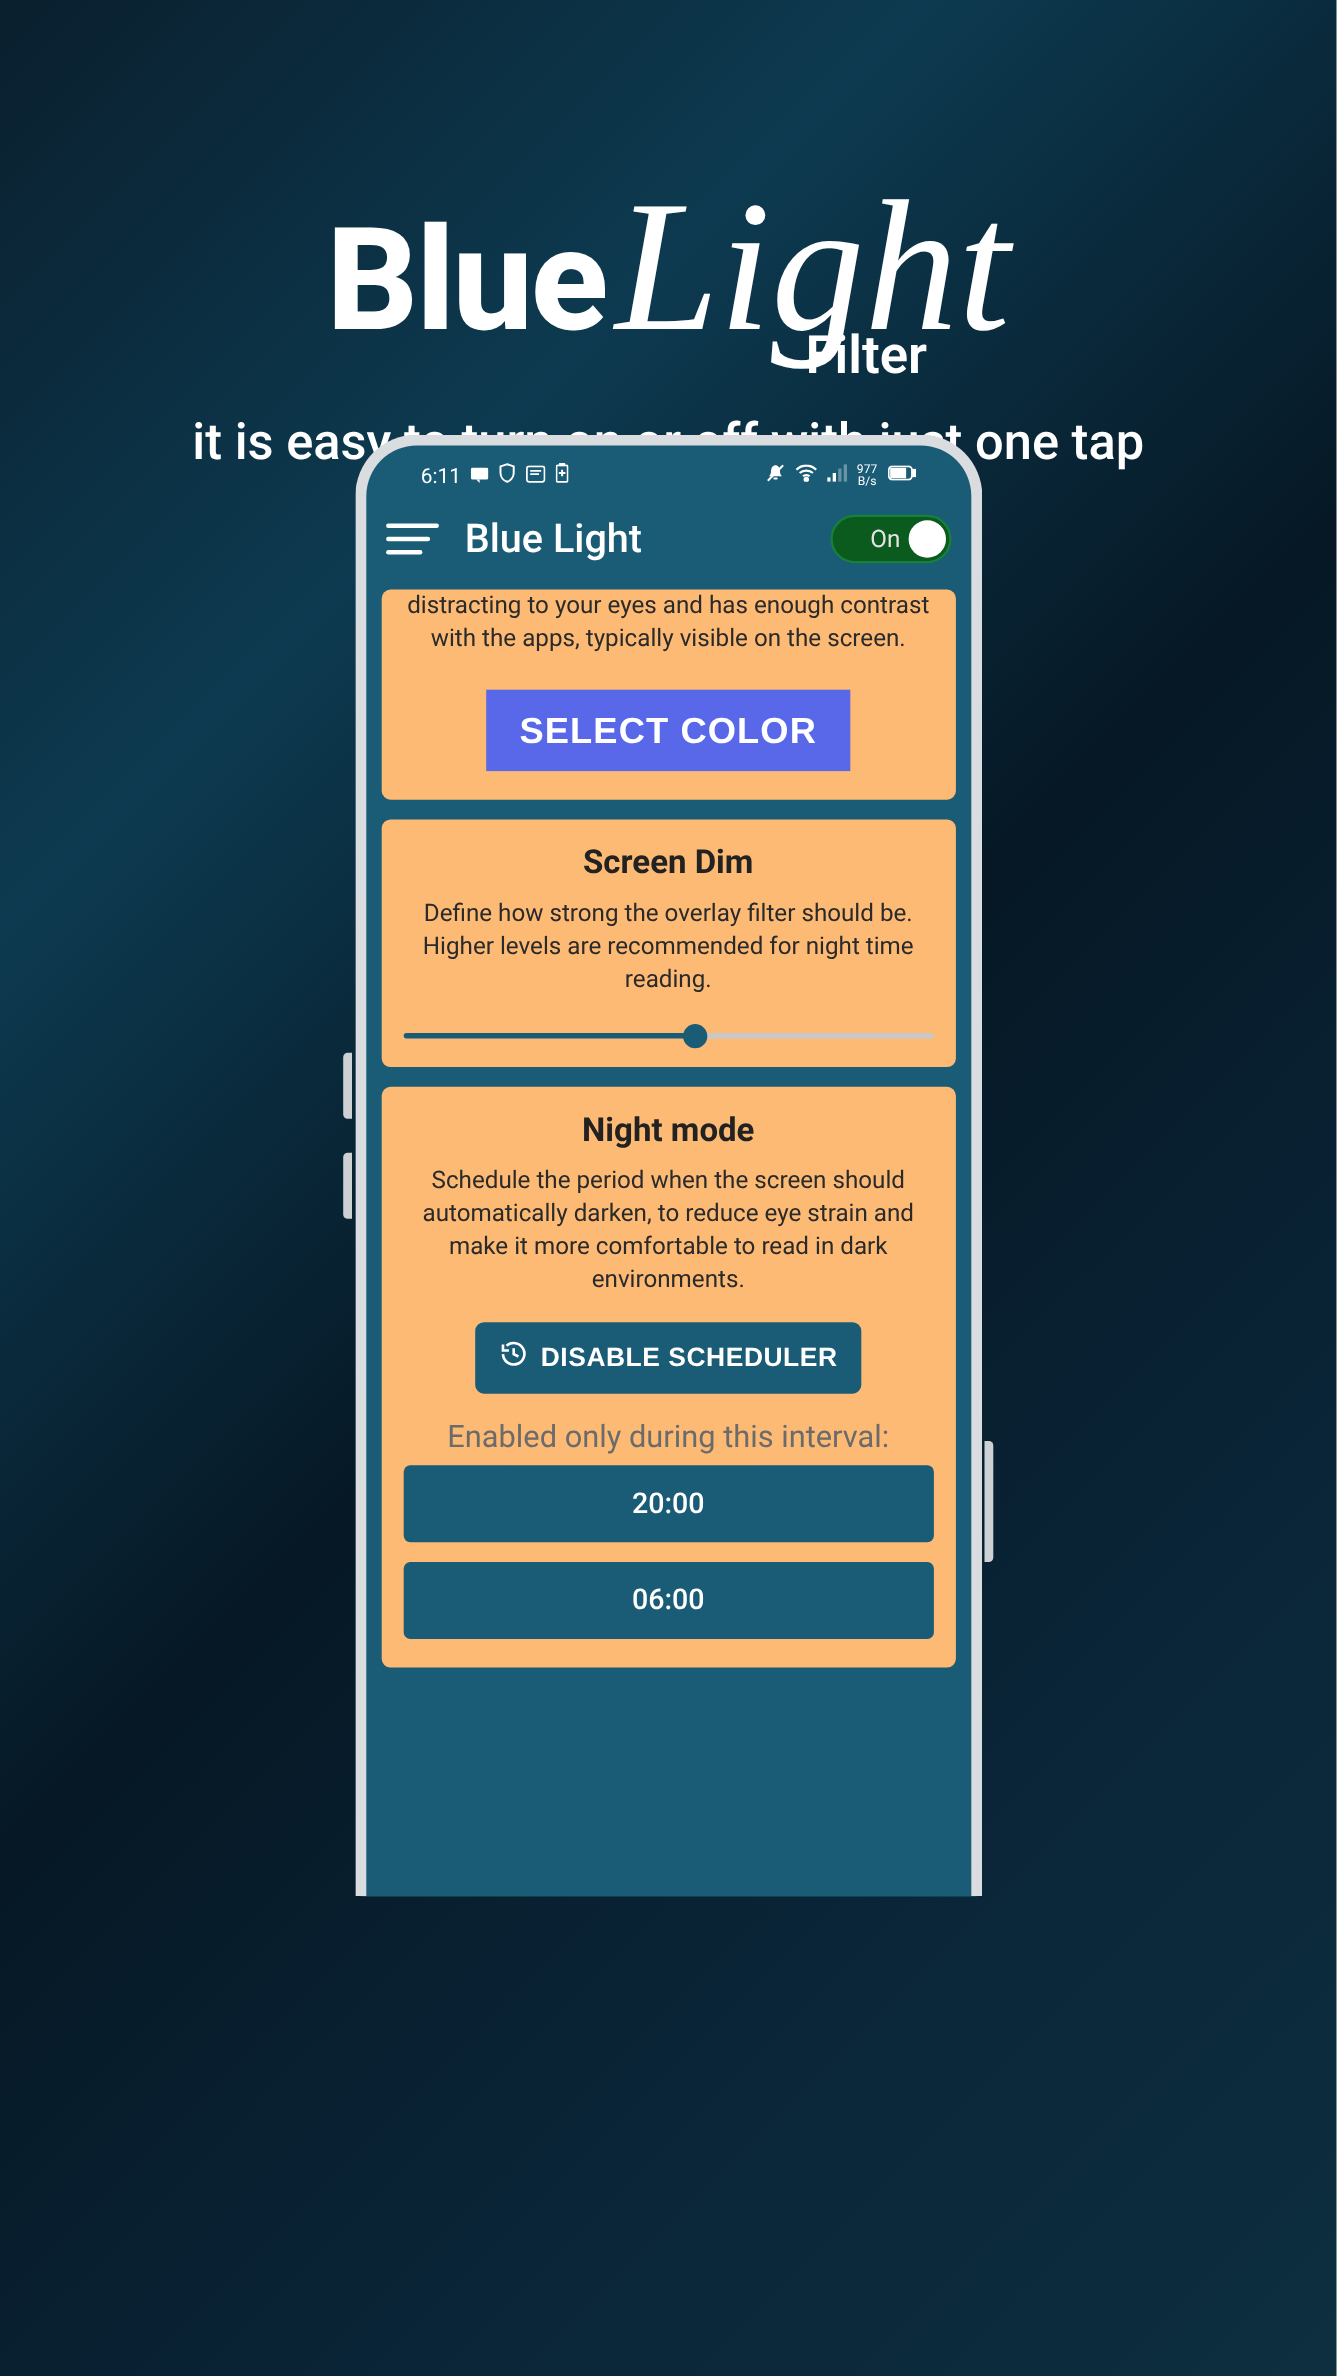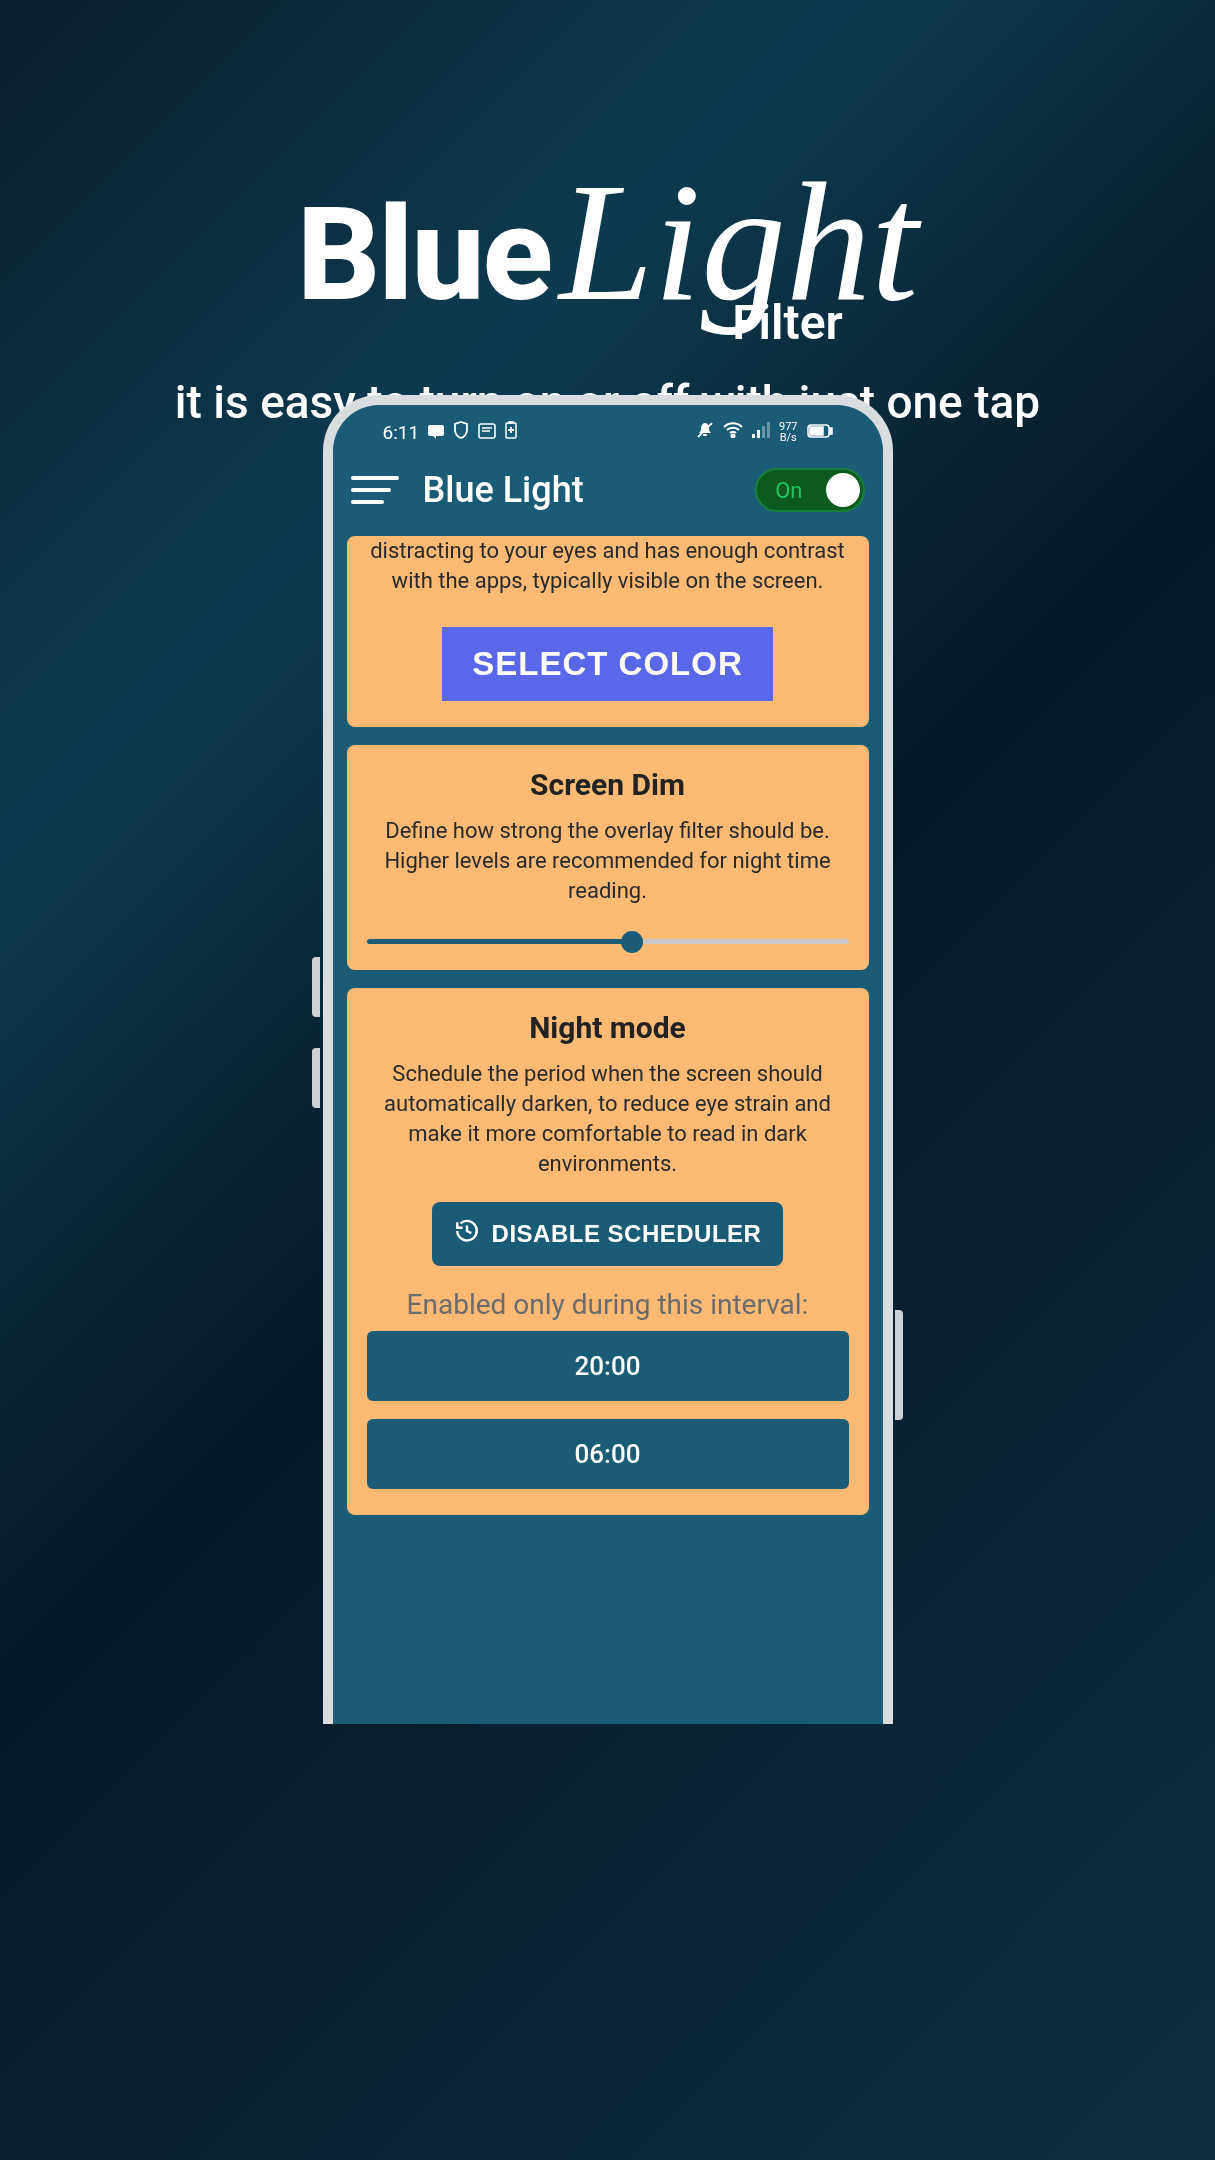--- a/index.html
+++ b/index.html
@@ -111,24 +111,24 @@
   background: #0b5a1e;
   border: 2px solid #19803a;
   border-radius: 22px;
   display: flex;
   align-items: center;
   justify-content: flex-end;
   padding: 3px;
   position: relative;
 }
 .toggle-label {
-  color: #22c55e;
+  color: #e5e5e5;
   font-size: 22px;
   position: absolute;
-  right: 60px;
+  right: 44px;
 }
 .toggle-knob {
   width: 34px;
   height: 34px;
   background: #fff;
   border-radius: 50%;
 }
 .content {
   padding: 0 14px;
   display: flex;

